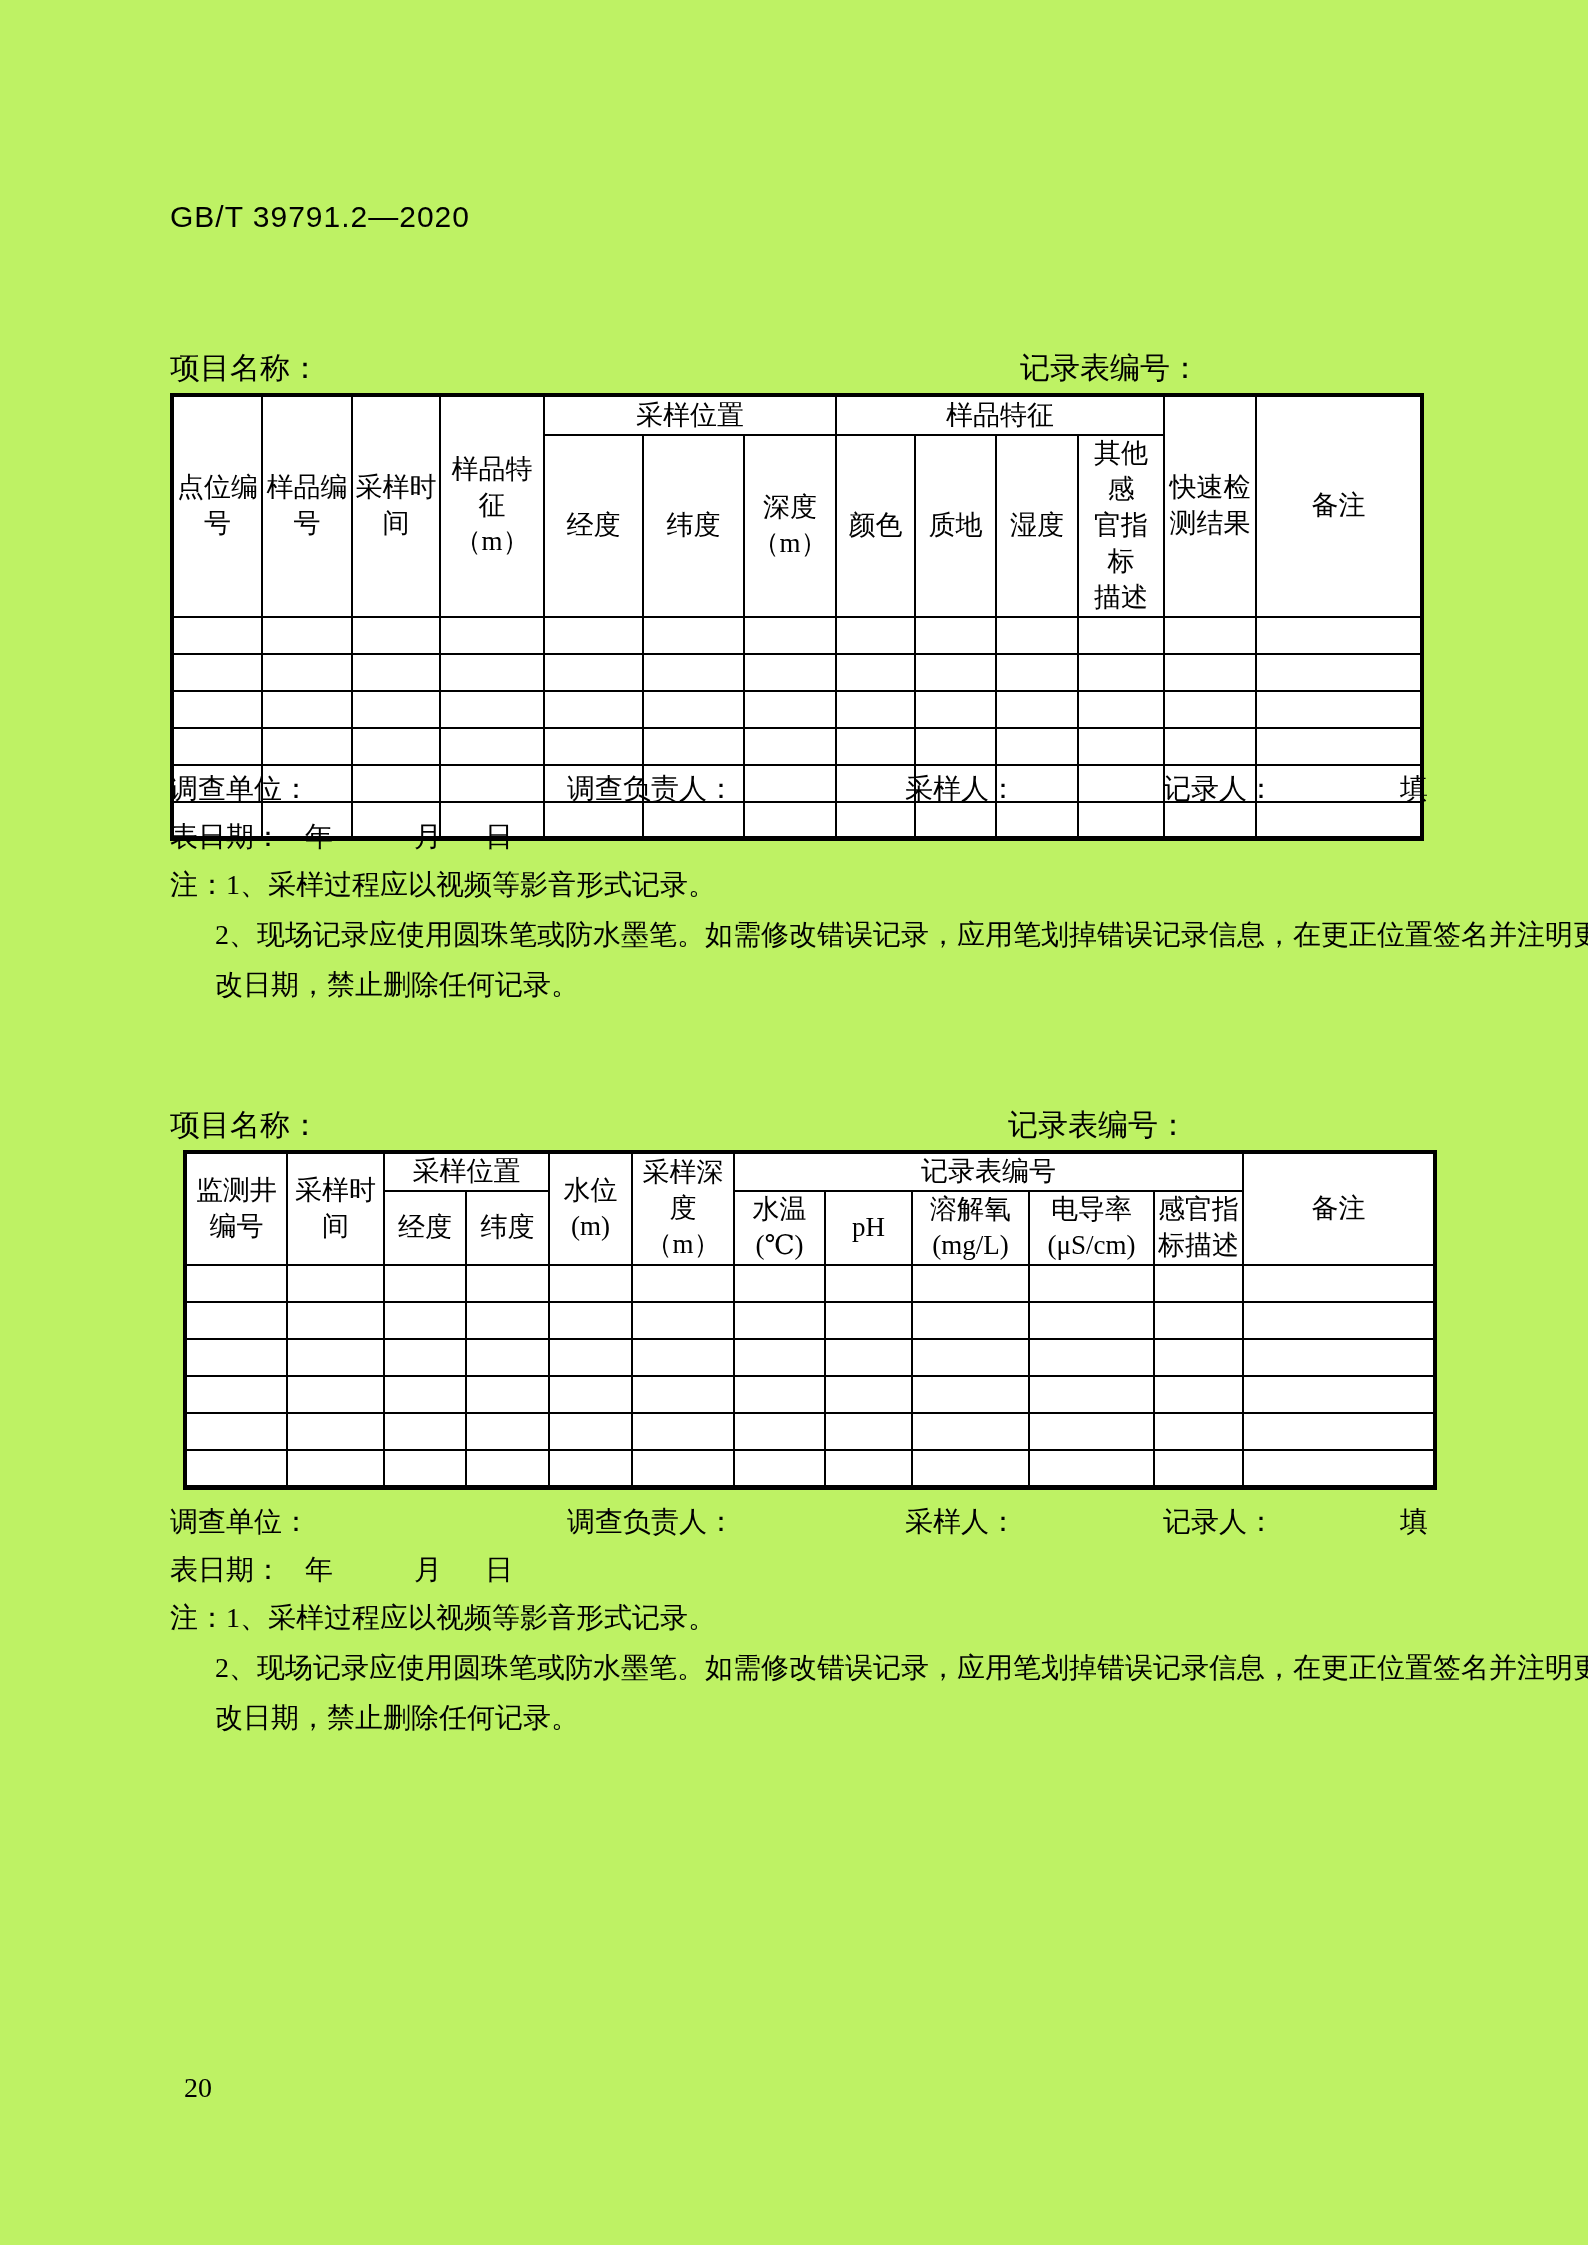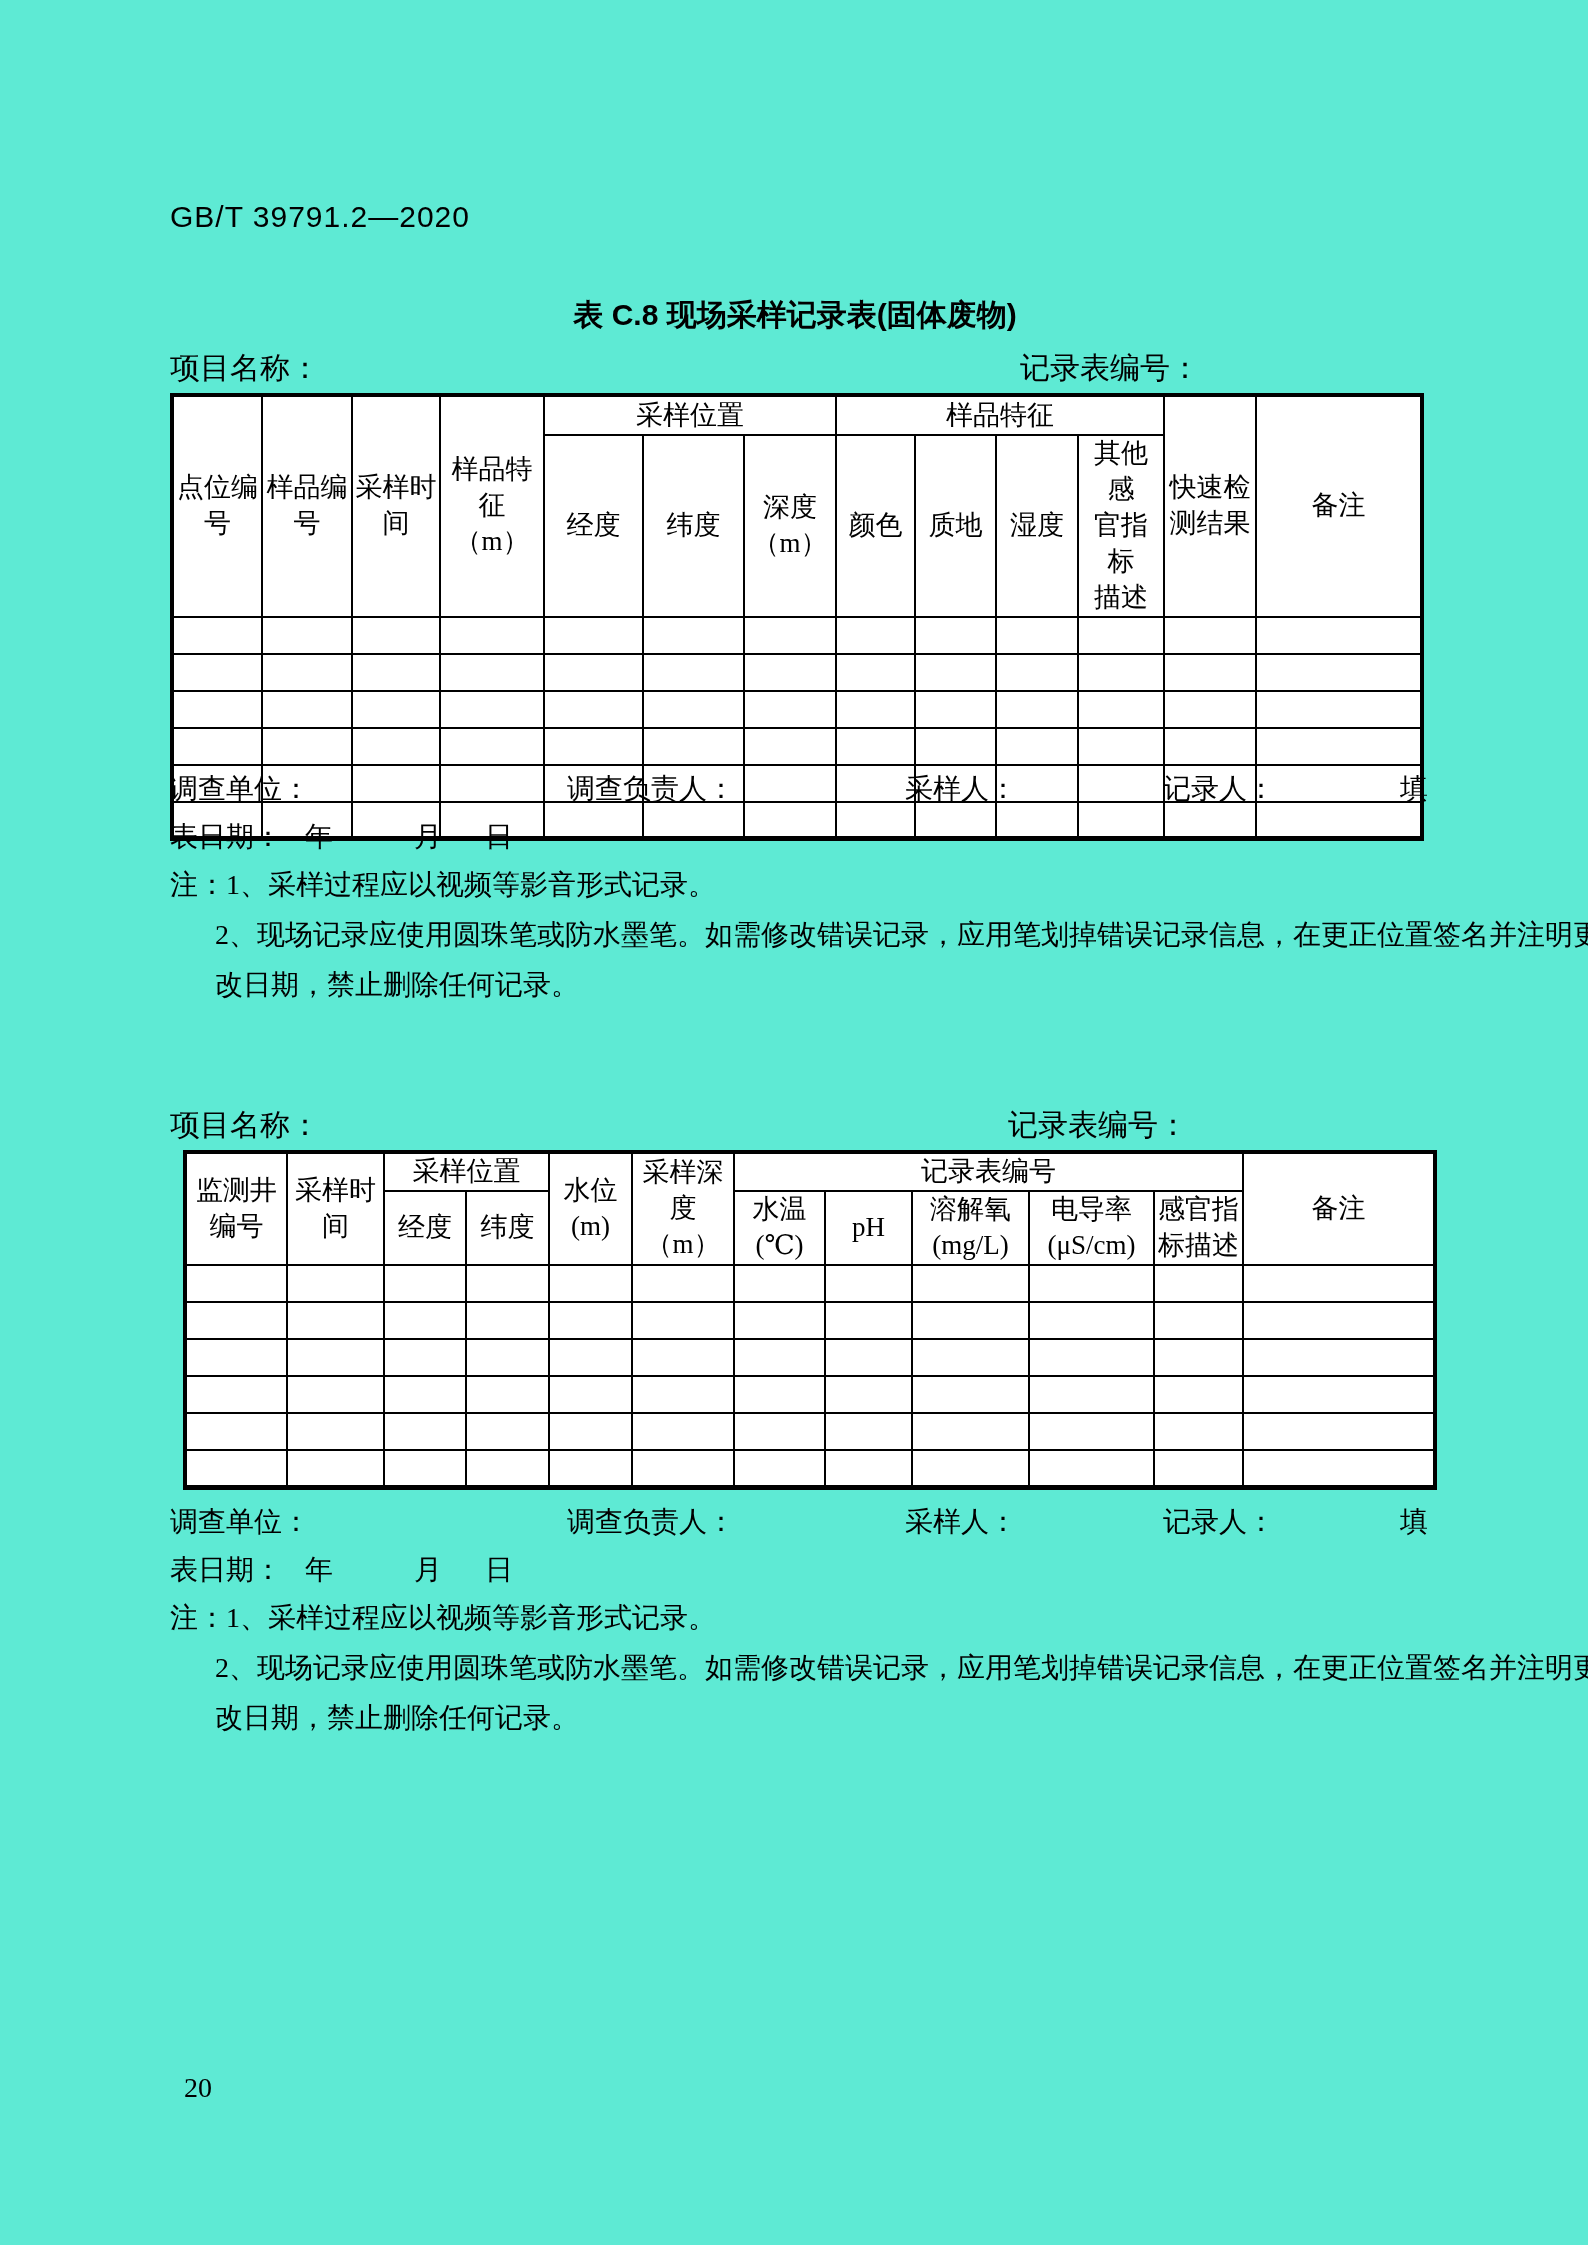--- a/index.html
+++ b/index.html
@@ -1,20 +1,20 @@
 <!DOCTYPE html>
 <html><head>
 <meta charset="utf-8">
 <style>
   html,body { margin:0; padding:0; background:#e8e8e8; }
   .page {
     position:relative;
     width:1588px; height:2245px;
     margin:0 auto;
-    background:#5eead4;
+    background:#bef264;
     color:#000;
     font-family:"Liberation Serif","DejaVu Serif",serif;
     overflow:hidden;
   }
   .abs { position:absolute; }
 
   .doc-code {
     left:170px; top:200px;
     font-family:"Liberation Sans","DejaVu Sans",sans-serif;
     font-size:30px; letter-spacing:1px;
@@ -61,21 +61,20 @@
 
   .page-number { left:184px; top:2072px; font-size:28px; }
 </style>
 </head>
 <body>
 
 <div class="page">
 
   <div class="abs doc-code">GB/T 39791.2—2020</div>
 
-  <div class="abs tbl-title" style="top:295px;">表 C.8 现场采样记录表(固体废物)</div>
 
   <div class="abs label-line" style="left:170px; top:348px;">项目名称：</div>
   <div class="abs label-line" style="left:1020px; top:348px;">记录表编号：</div>
 
   <table class="rec c8">
     <colgroup>
       <col style="width:90px">
         <col style="width:90px">
         <col style="width:88px">
         <col style="width:104px">

